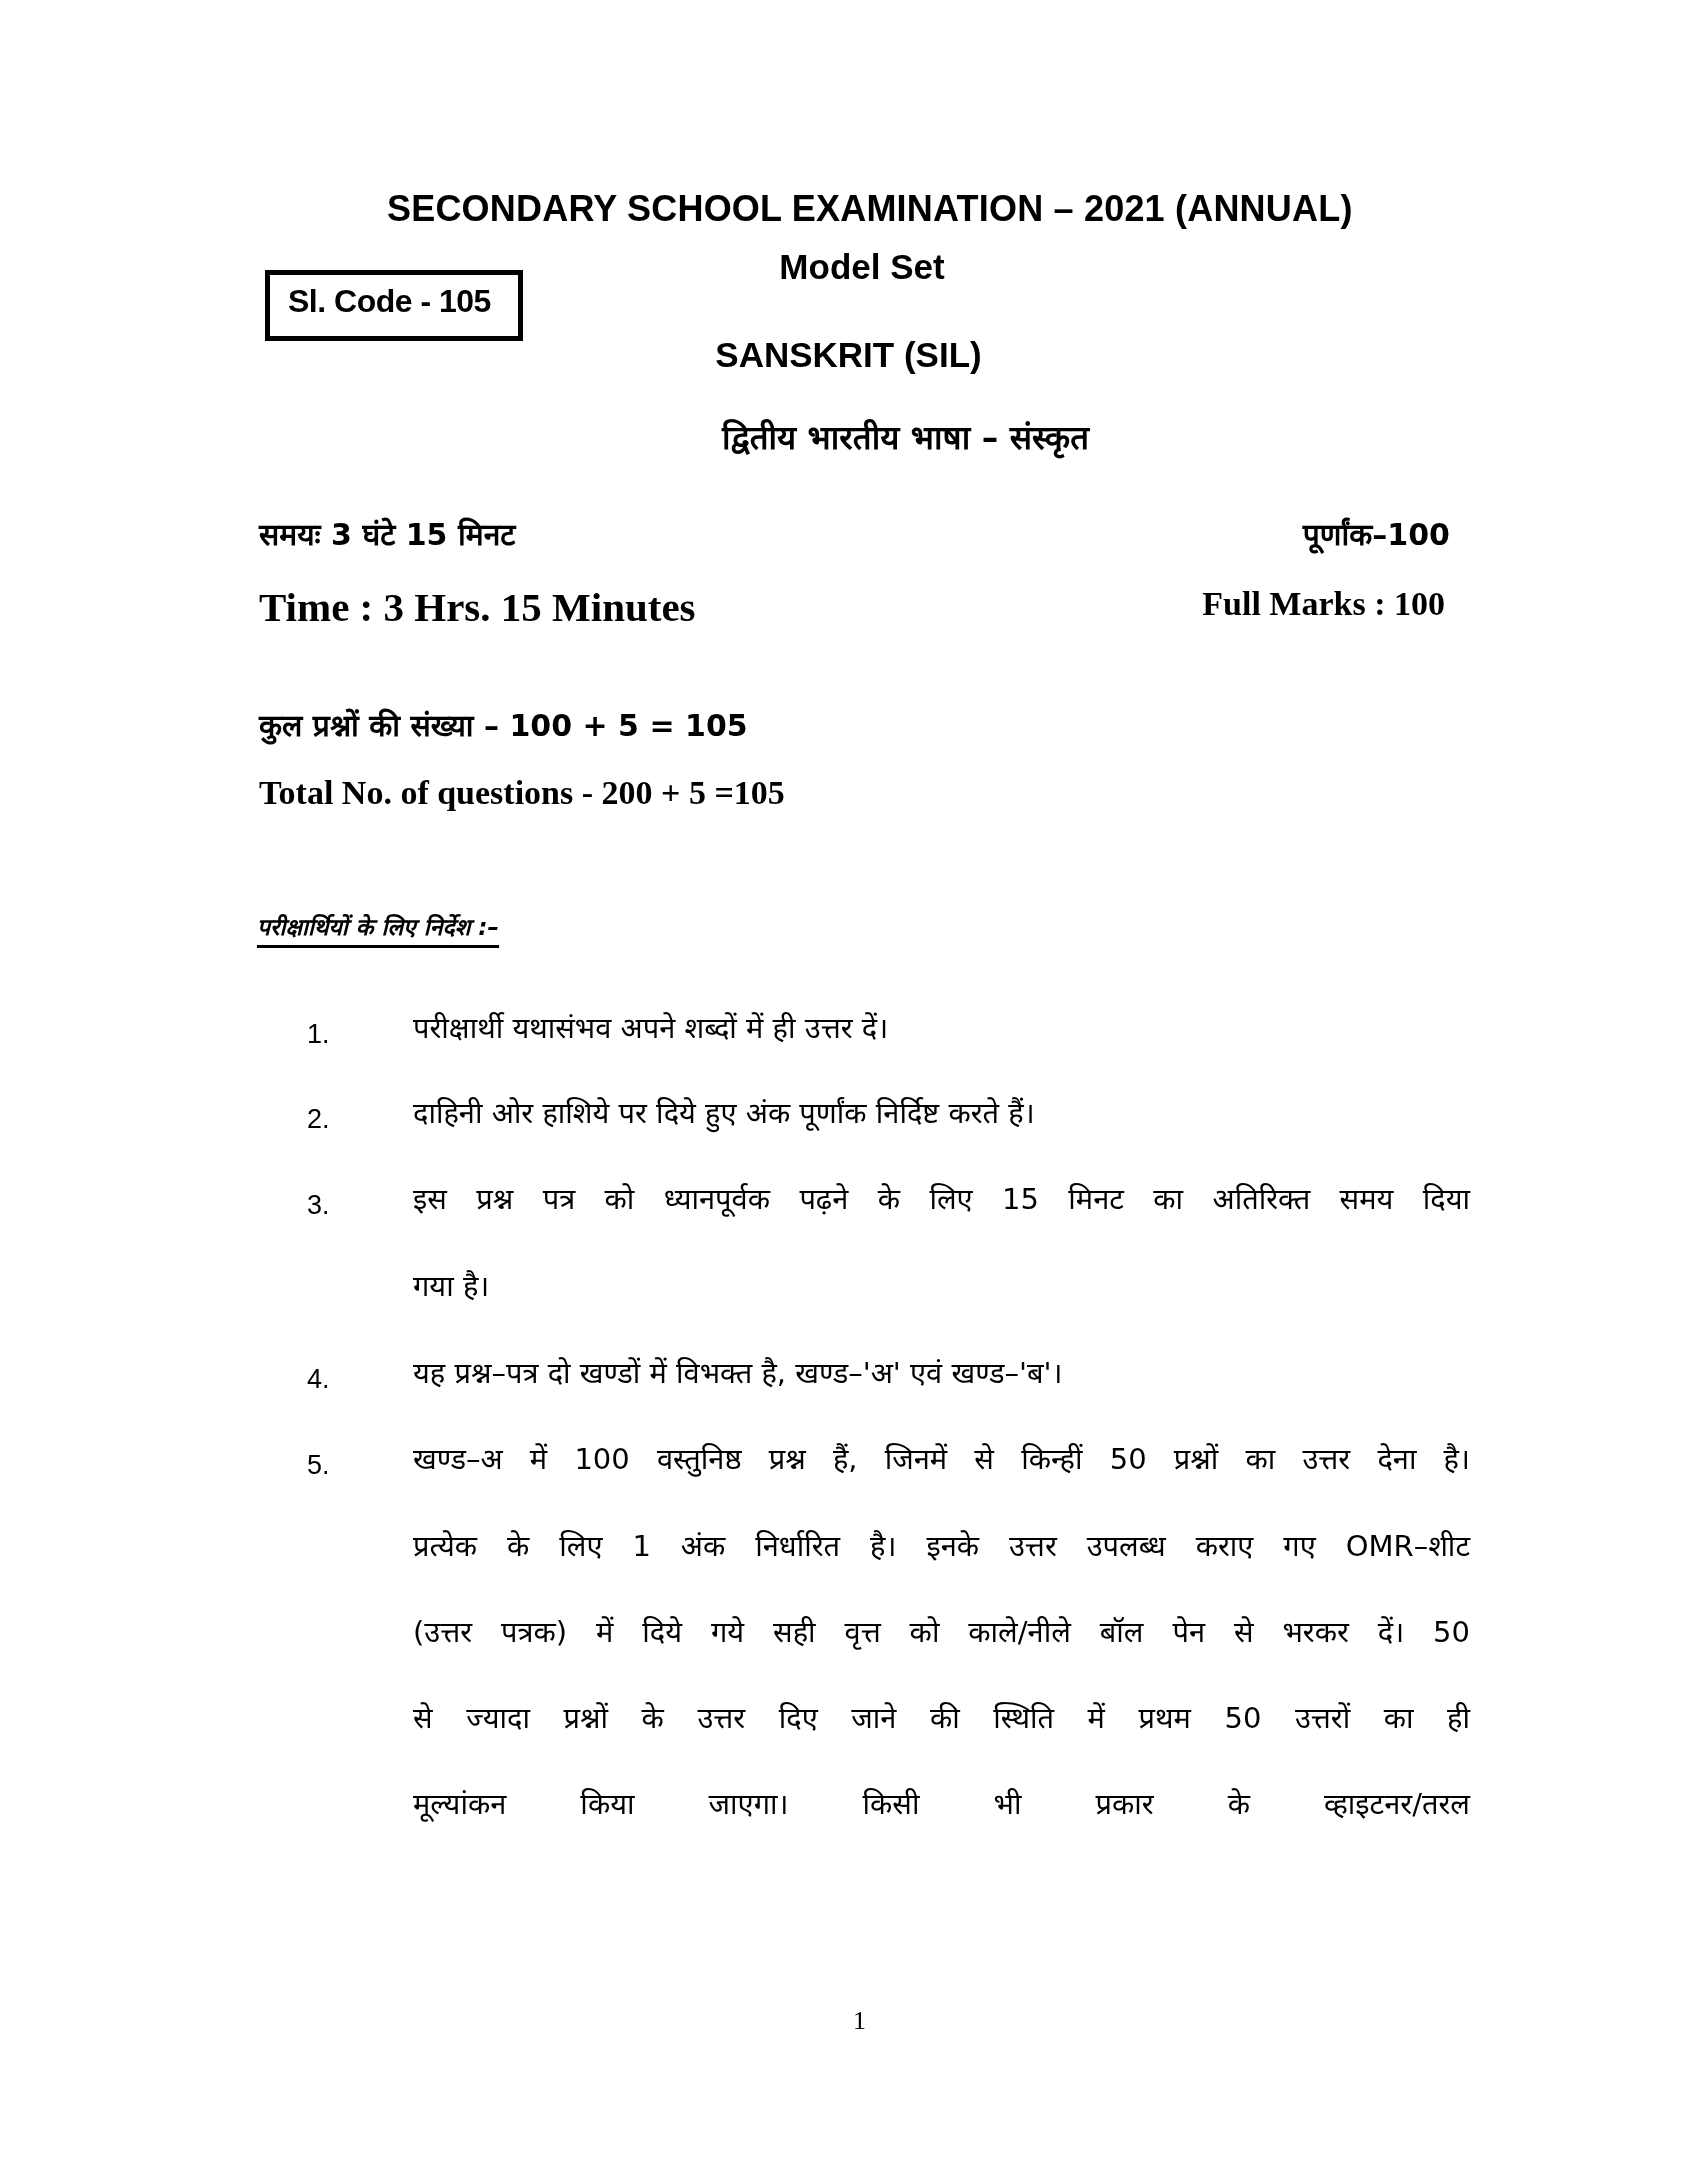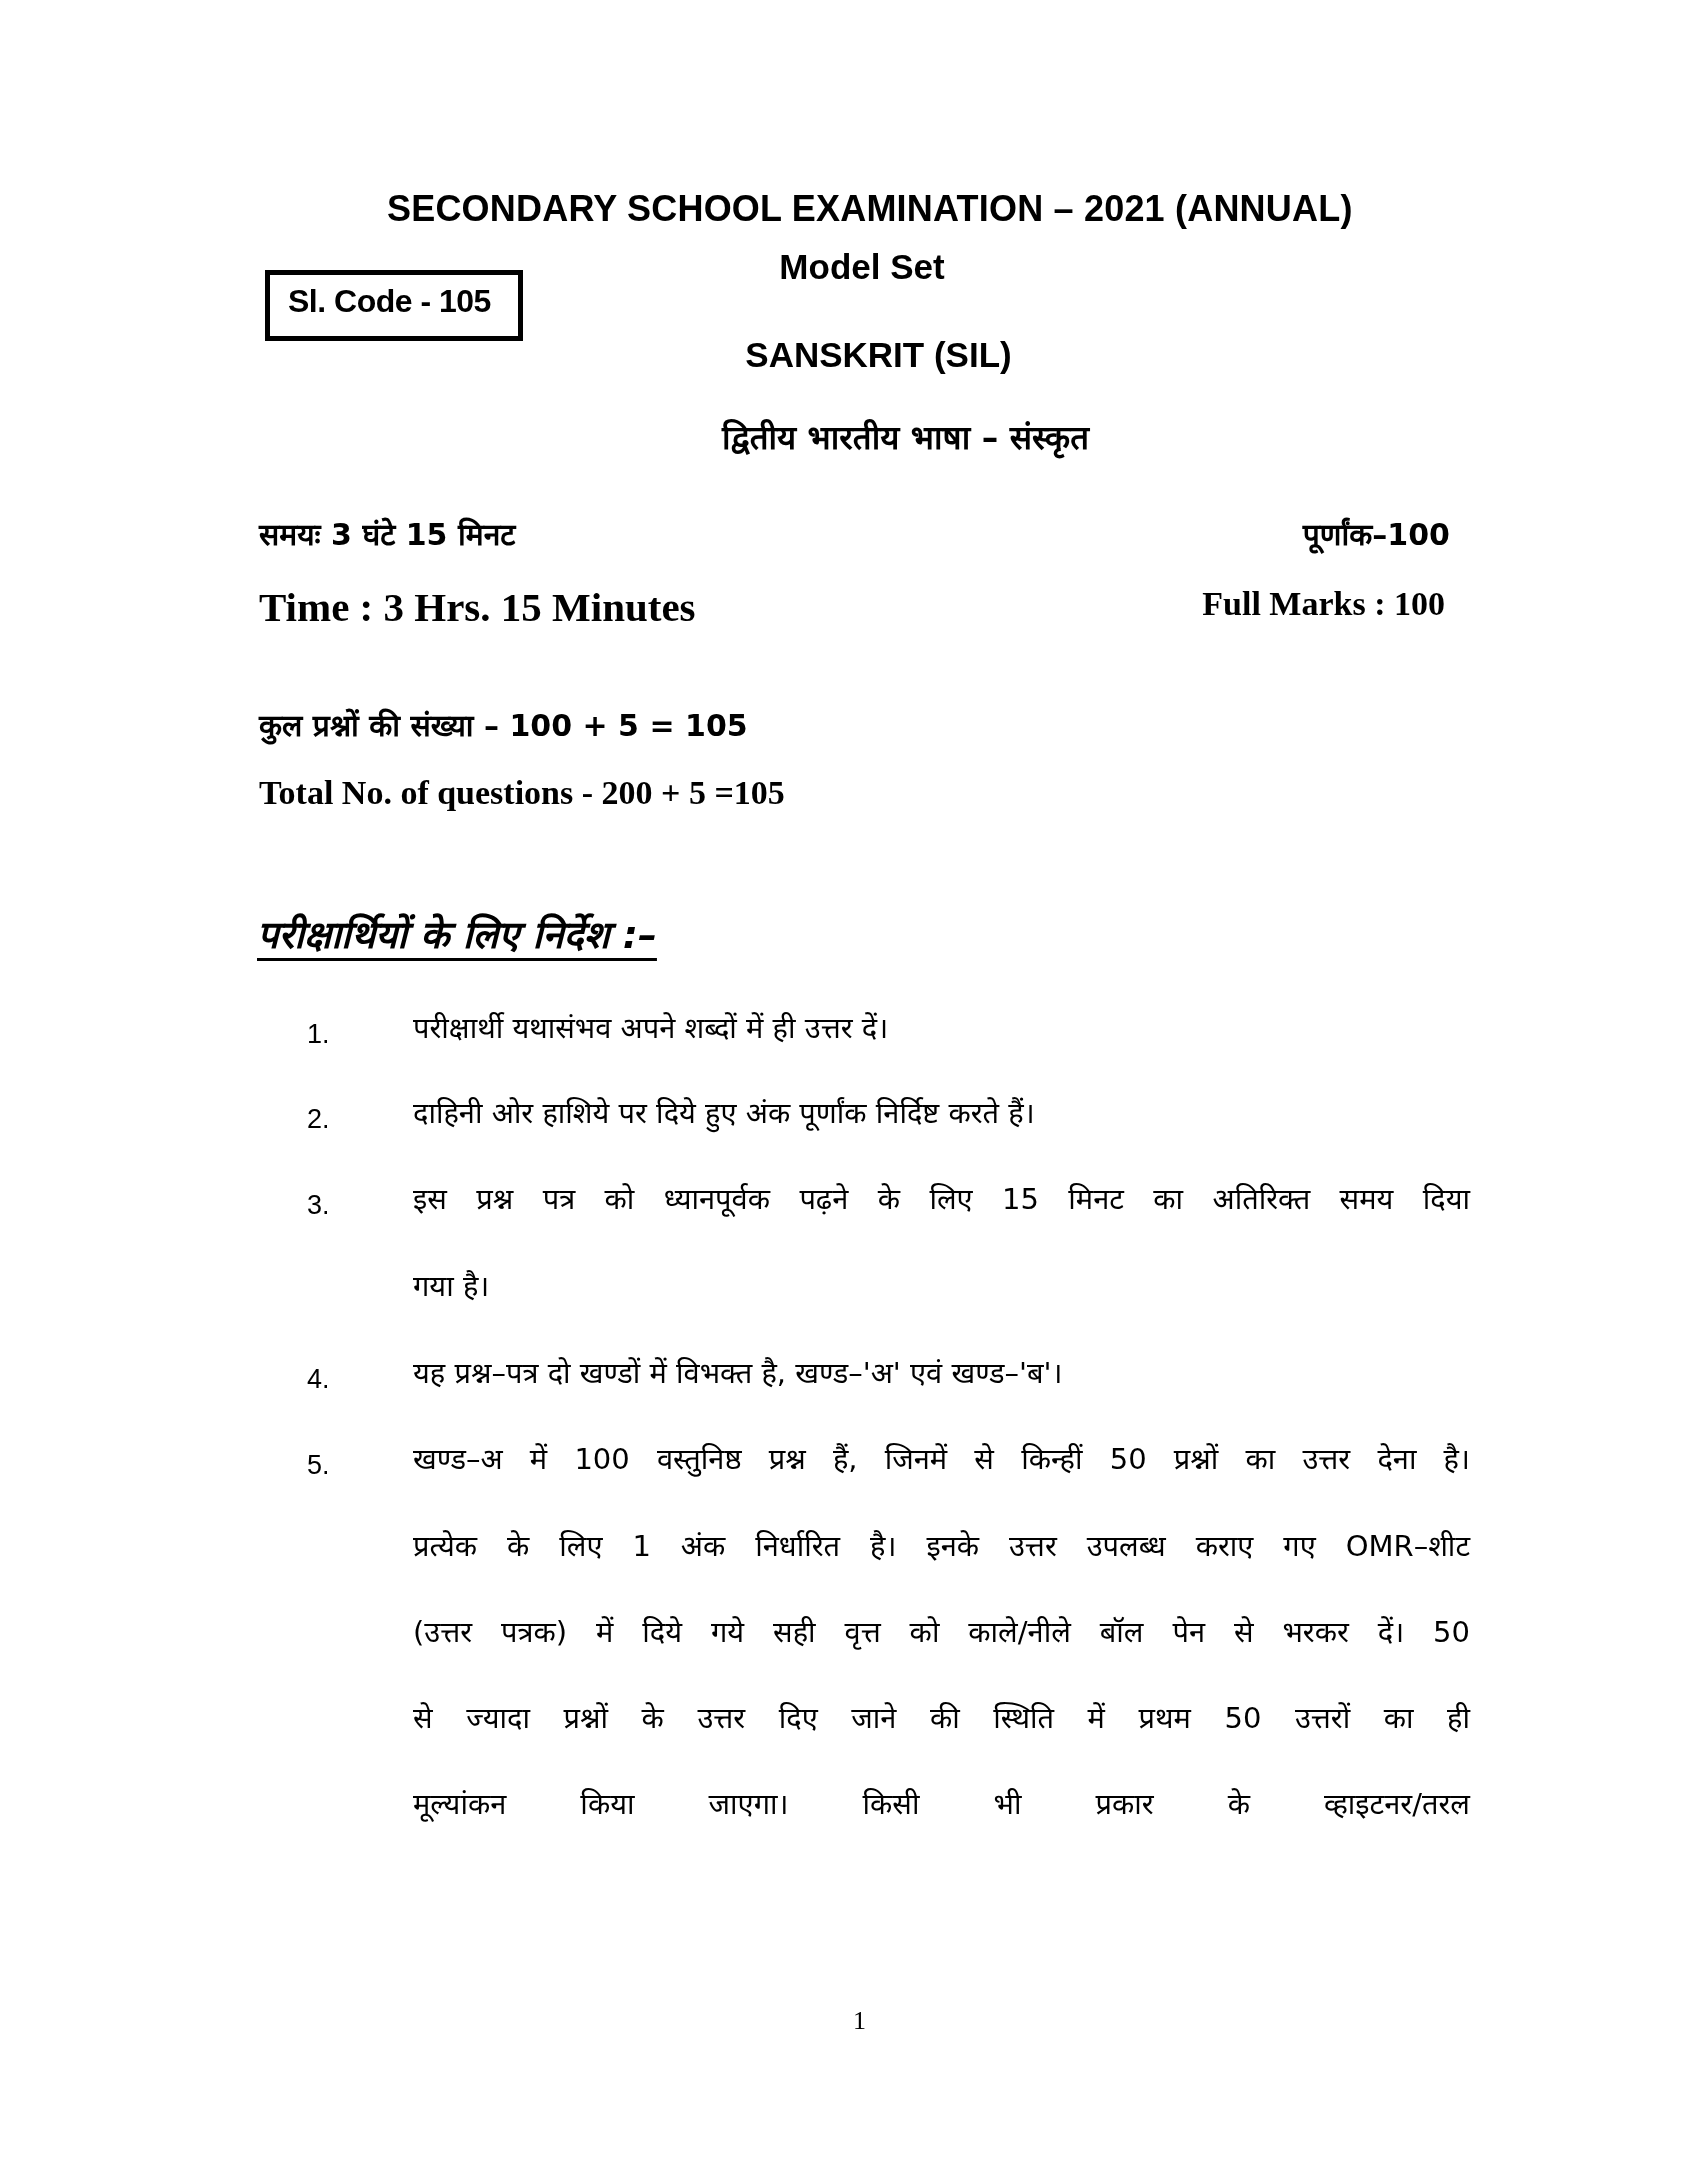--- a/index.html
+++ b/index.html
@@ -5,29 +5,29 @@
   html, body { margin: 0; padding: 0; background: #ffffff; }
   body { width: 1683px; height: 2178px; position: relative; overflow: hidden; color: #000; }
   .abs { position: absolute; white-space: nowrap; line-height: 1; }
   .sans-b { font-family: "Liberation Sans", sans-serif; font-weight: bold; }
   .serif-b { font-family: "Liberation Serif", serif; font-weight: bold; }
   .hindi { font-family: "DejaVu Sans", "Liberation Sans", sans-serif; }
   .title { top: 191px; left: 387px; width: 962px; text-align: center; font-size: 36px; letter-spacing: 0.2px; }
   .model-set { top: 249px; left: 775px; width: 174px; text-align: center; font-size: 35px; }
   .code-box { position: absolute; left: 265px; top: 270px; width: 248px; height: 61px; border: 5px solid #000; }
   .code-text { top: 285px; left: 288px; font-size: 32px; font-family: "Liberation Sans", sans-serif; font-weight: bold; letter-spacing: -0.5px; }
-  .subject { top: 337px; left: 740px; width: 277px; text-align: center; font-size: 35px; }
+  .subject { top: 337px; left: 710px; width: 277px; text-align: center; font-size: 35px; }
   .hindi-sub { top: 421px; left: 634px; width: 455px; text-align: right; font-size: 33px; font-weight: bold; }
   .time-hi { top: 520px; left: 259px; font-size: 30px; font-weight: bold; }
   .marks-hi { top: 520px; right: 233px; font-size: 30px; font-weight: bold; }
   .time-en { top: 587px; left: 259px; font-size: 41px; }
   .marks-en { top: 587px; right: 238px; font-size: 34px; }
   .count-hi { top: 711px; left: 259px; font-size: 30px; font-weight: bold; }
   .count-en { top: 776px; left: 259px; font-size: 34px; }
-  .instr-head { top: 916px; left: 257px; font-size: 38px; font-weight: bold; font-style: italic; text-decoration: underline; text-underline-offset: 10px; text-decoration-thickness: 3px; }
+  .instr-head { top: 916px; left: 257px; font-size: 23px; font-weight: bold; font-style: italic; text-decoration: underline; text-underline-offset: 10px; text-decoration-thickness: 3px; }
   .item-num { left: 307px; font-family: "Liberation Sans", sans-serif; font-size: 27px; }
   .line { left: 413px; width: 1057px; font-size: 29px; }
   .justify { text-align: justify; text-align-last: justify; }
   .page-num { top: 2008px; left: 853px; font-family: "Liberation Serif", serif; font-size: 26px; }
 </style>
 </head>
 <body>
 
 <div class="abs sans-b title">SECONDARY SCHOOL EXAMINATION – 2021 (ANNUAL)</div>
 <div class="abs sans-b model-set">Model Set</div>

